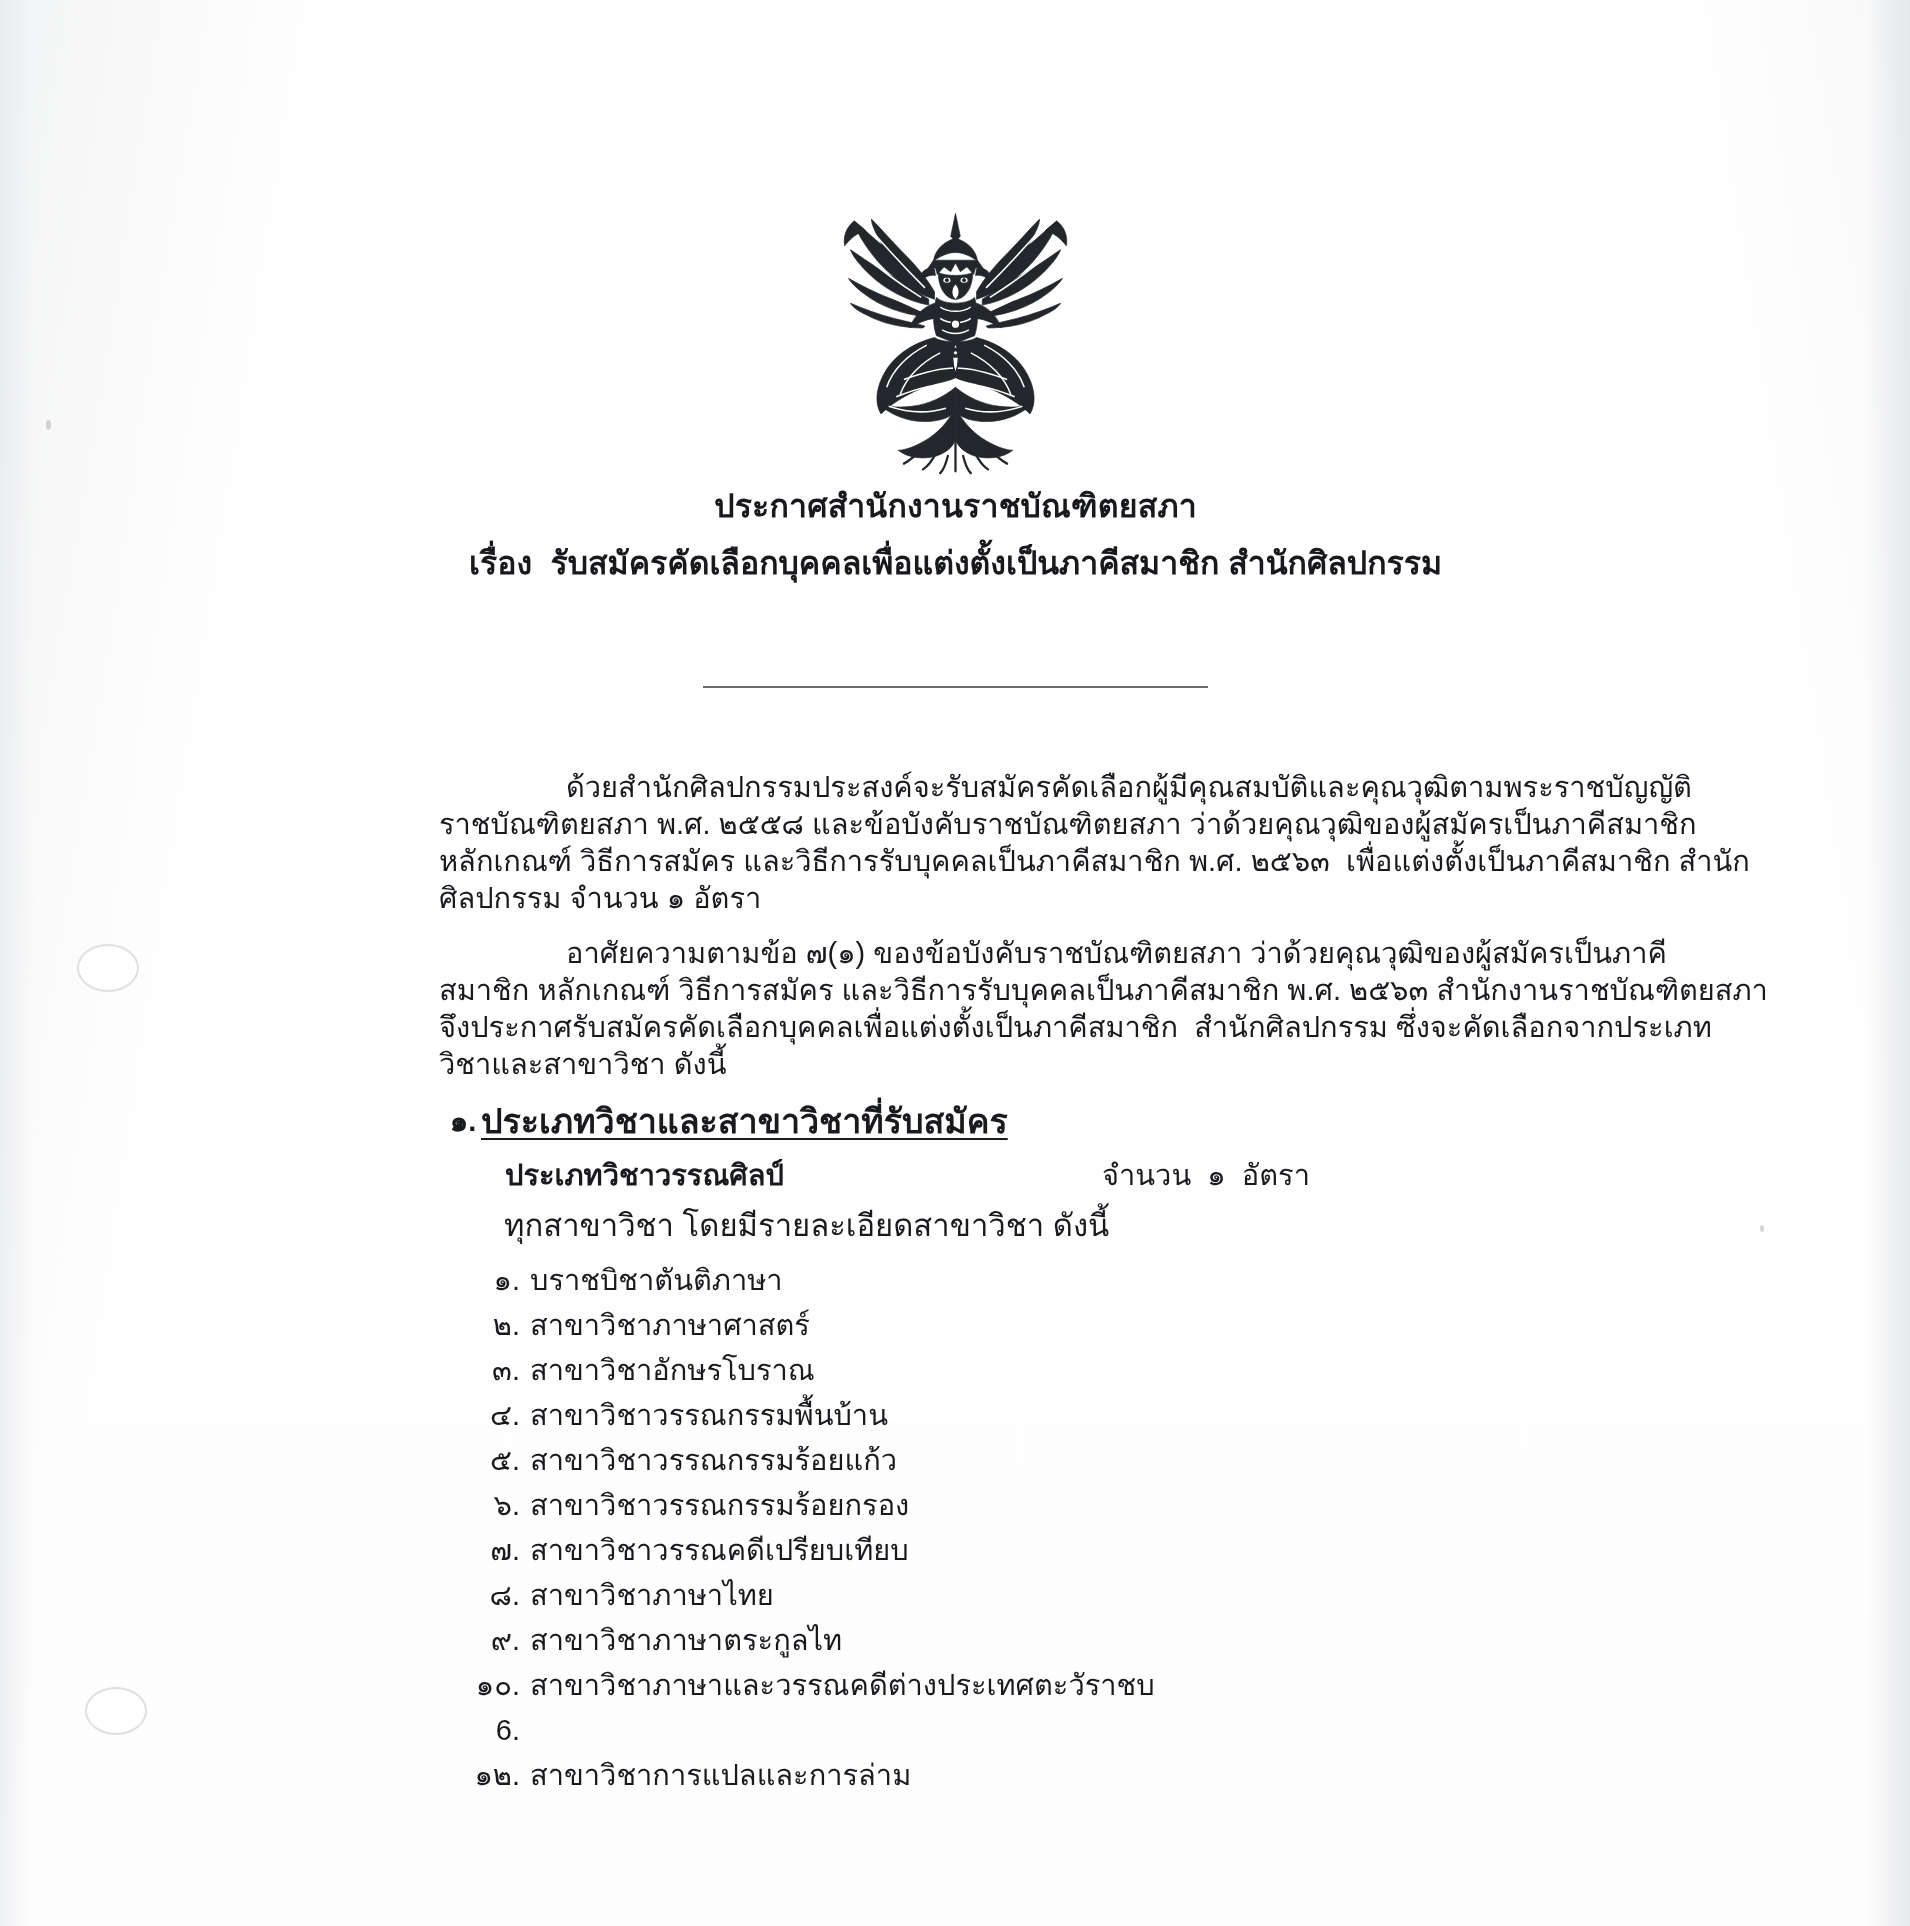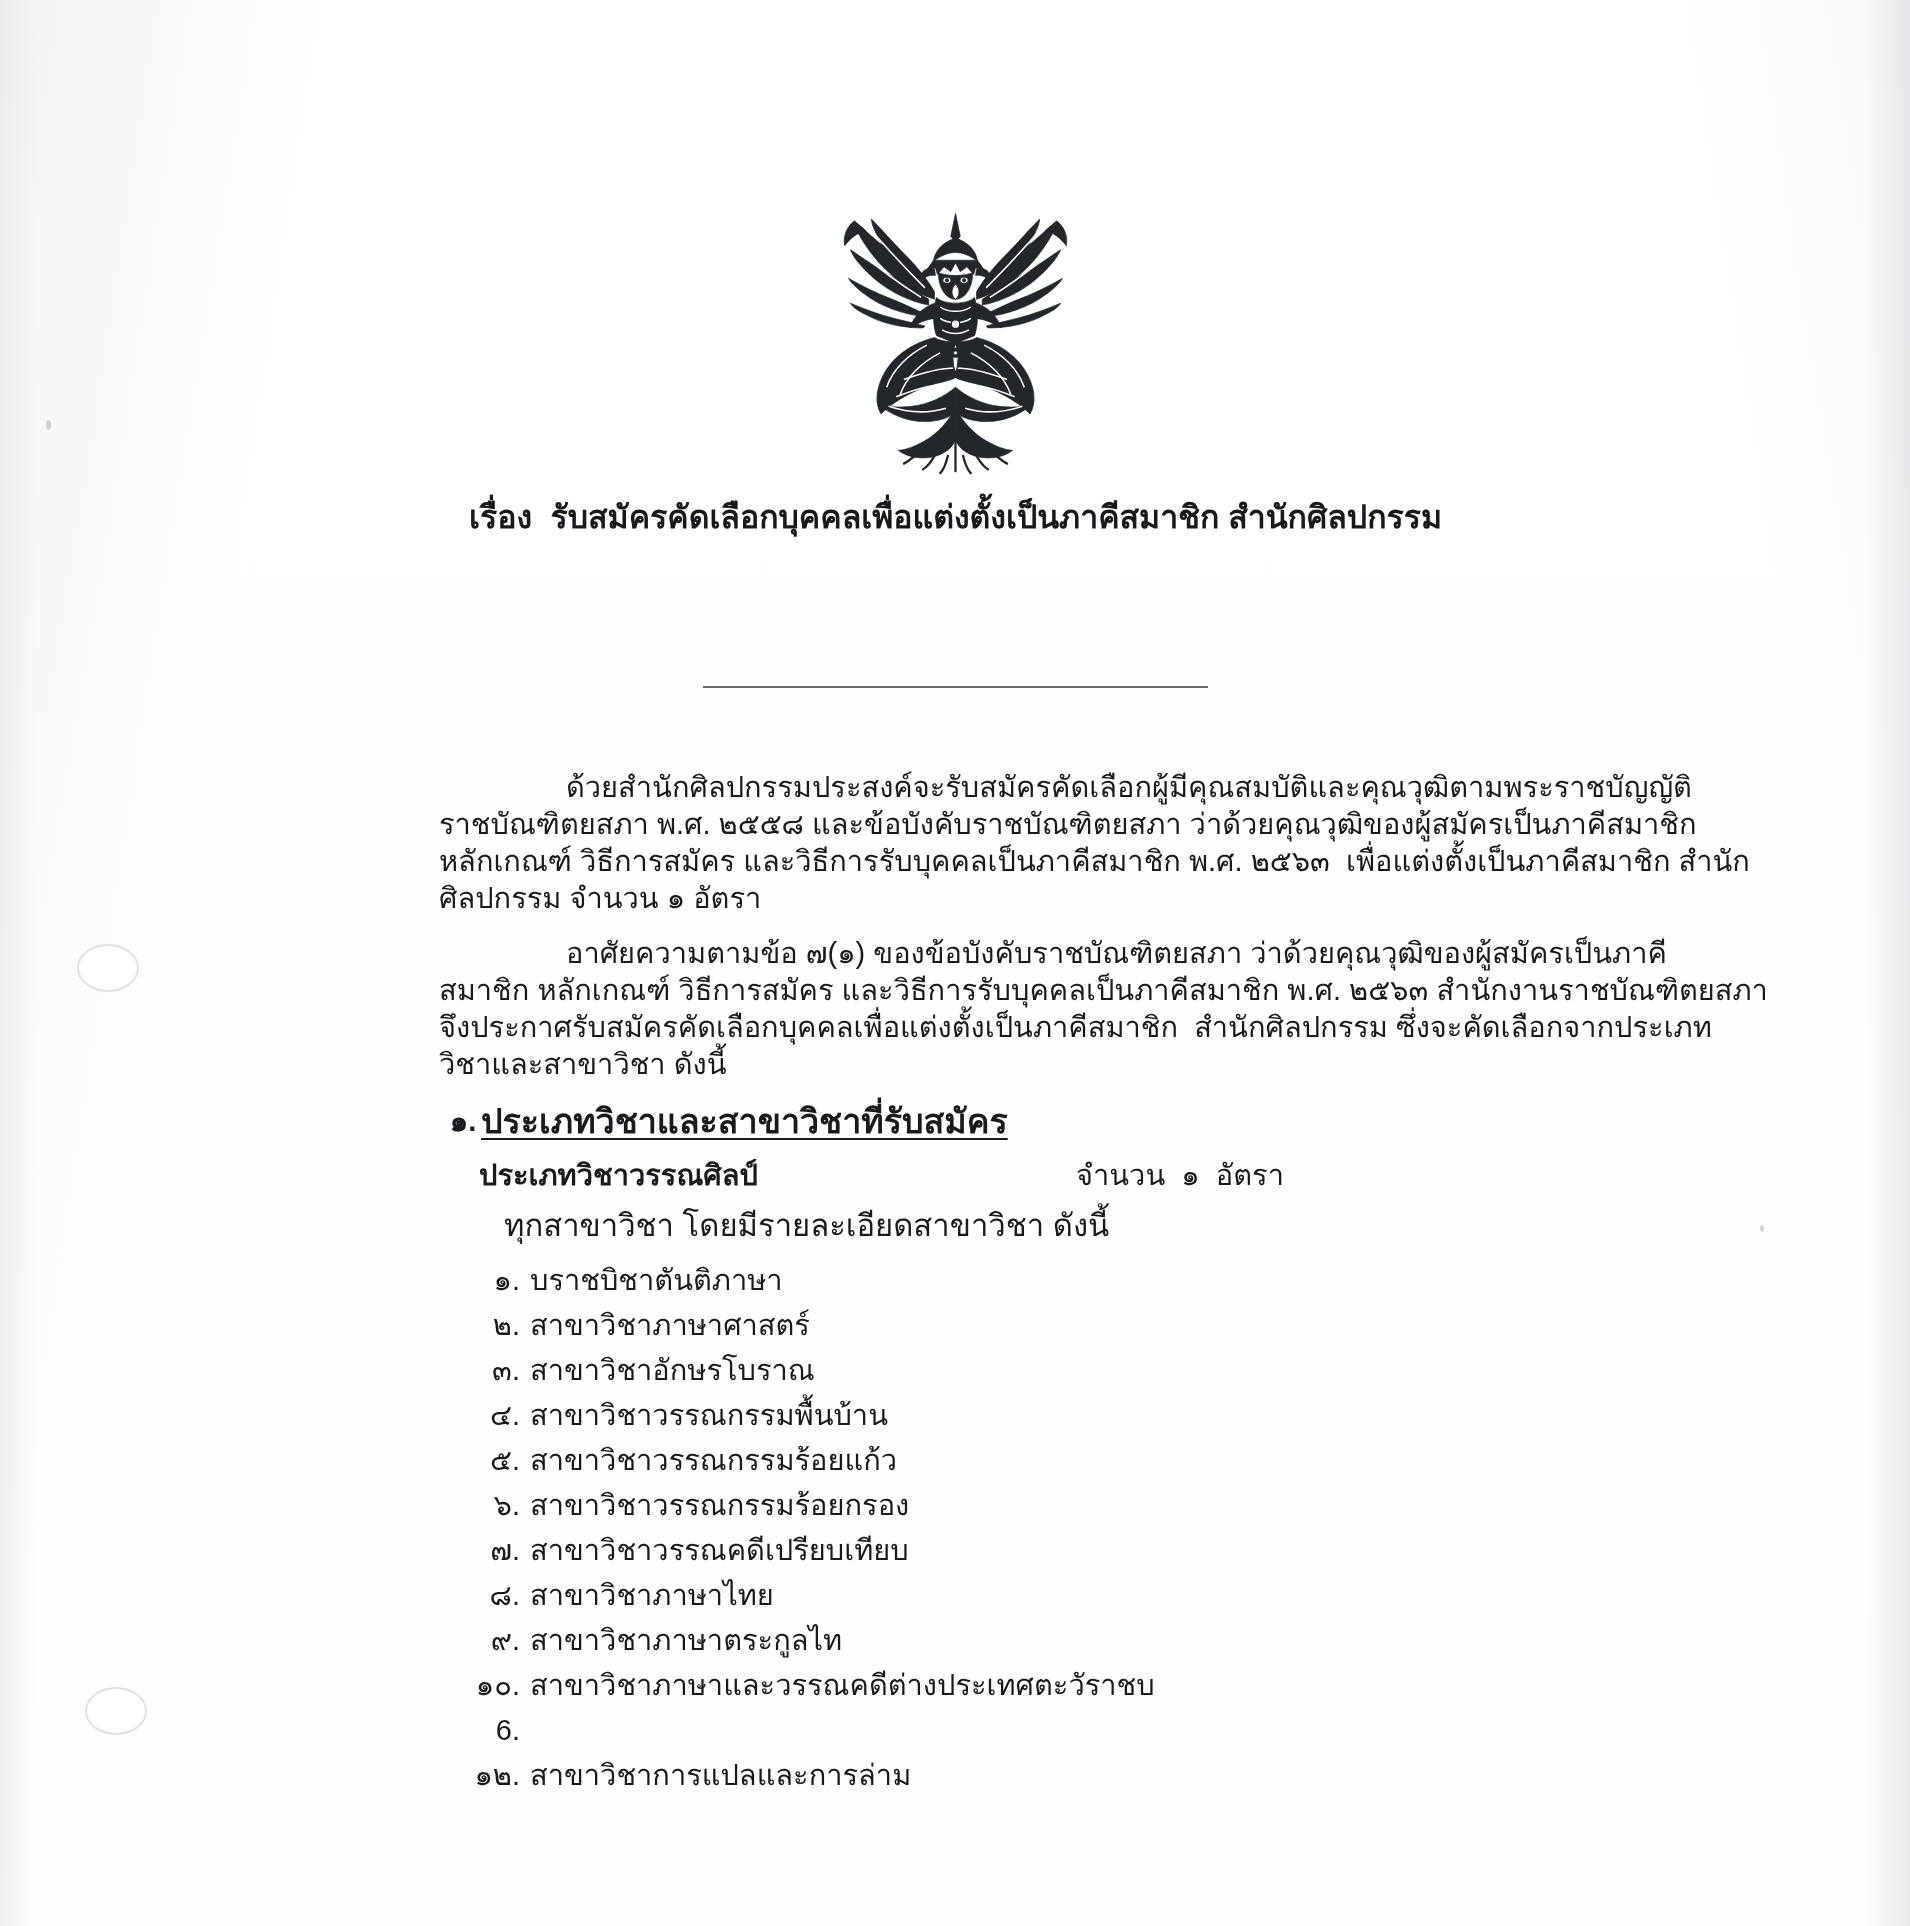--- a/index.html
+++ b/index.html
@@ -161,21 +161,21 @@
     font-weight: 700;
     color: #181a1d;
     text-decoration: underline;
     text-underline-offset: 4.6px;
     text-decoration-thickness: 1.9px;
   }
 
   
   .cat-row {
     margin-top: 17px;
-    margin-left: 40px;
+    margin-left: 66px;
     display: flex;
     align-items: flex-start;
   }
   .cat-name {
     font-size: 29px;
     font-weight: 700;
     color: #181a1d;
     width: 597px;
     flex: 0 0 597px;
   }
@@ -346,20 +346,21 @@
           <path d="M182 258 C190 266 196 272 204 276"></path>
           <path d="M170 264 C174 272 178 278 184 282"></path>
           <path d="M158 268 C160 276 162 282 166 286"></path>
           <path d="M150 250 L150 284"></path>
         </g>
       </g>
     </svg>
   </div>
 
   <div class="head-block">
+    <div class="doc-title">ประกาศสำนักงานราชบัณฑิตยสภา</div>
     <div class="doc-subject">
       <span class="subject-label">เรื่อง</span><span>รับสมัครคัดเลือกบุคคลเพื่อแต่งตั้งเป็นภาคีสมาชิก  สำนักศิลปกรรม</span>
     </div>
   </div>
 
   <div class="rule-wrap">
     <div class="rule"></div>
   </div>
 
   <div class="body-area">

